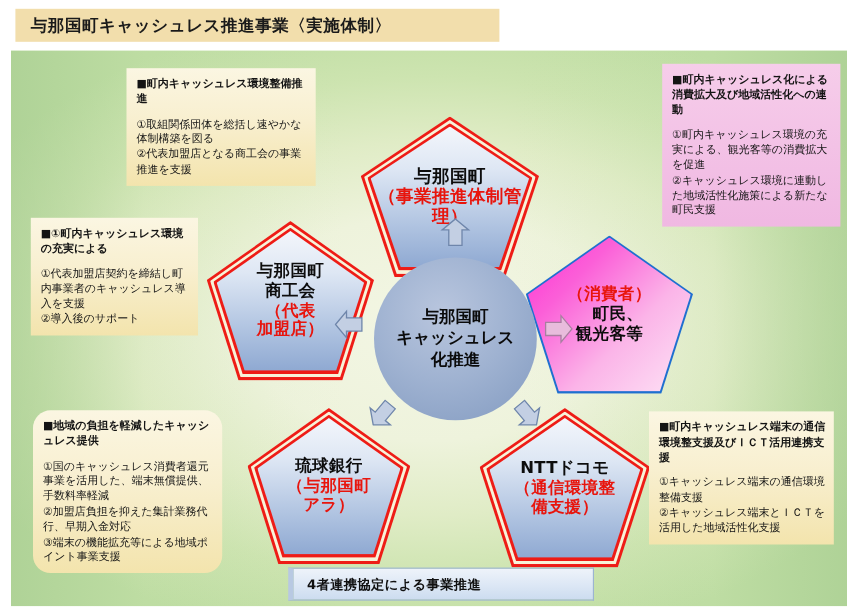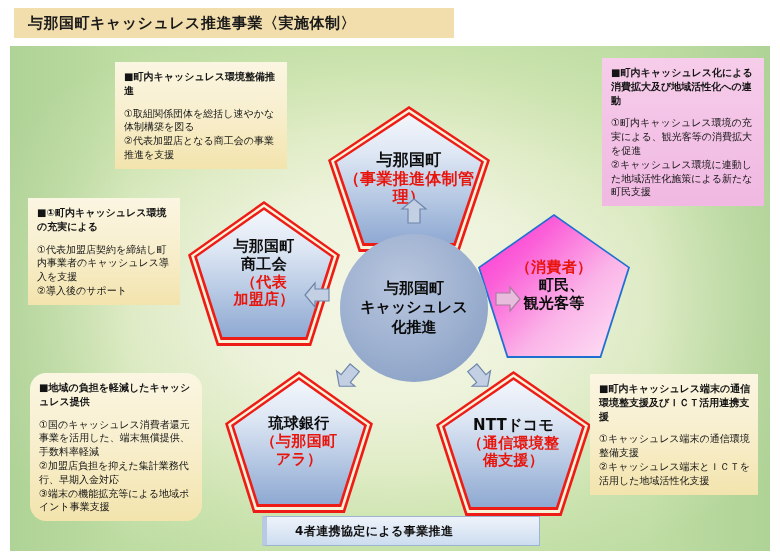--- a/index.html
+++ b/index.html
@@ -204,21 +204,21 @@
     left: 252px;
     top: 470px;
     width: 278px;
     height: 30px;
     background: linear-gradient(to bottom, #eef3fa 0%, #dce7f5 55%, #ccdcef 100%);
     border: 1px solid #9cb4d2;
     border-left: 5px solid #b8c9e2;
     box-sizing: border-box;
     display: flex;
     align-items: center;
-    padding-left: 28px;
+    padding-left: 12px;
     z-index: 7;
   }
   #banner-text {
     font-size: 12px;
     font-weight: bold;
     color: #101010;
     letter-spacing: 0.4px;
   }
 </style>
 </head>

